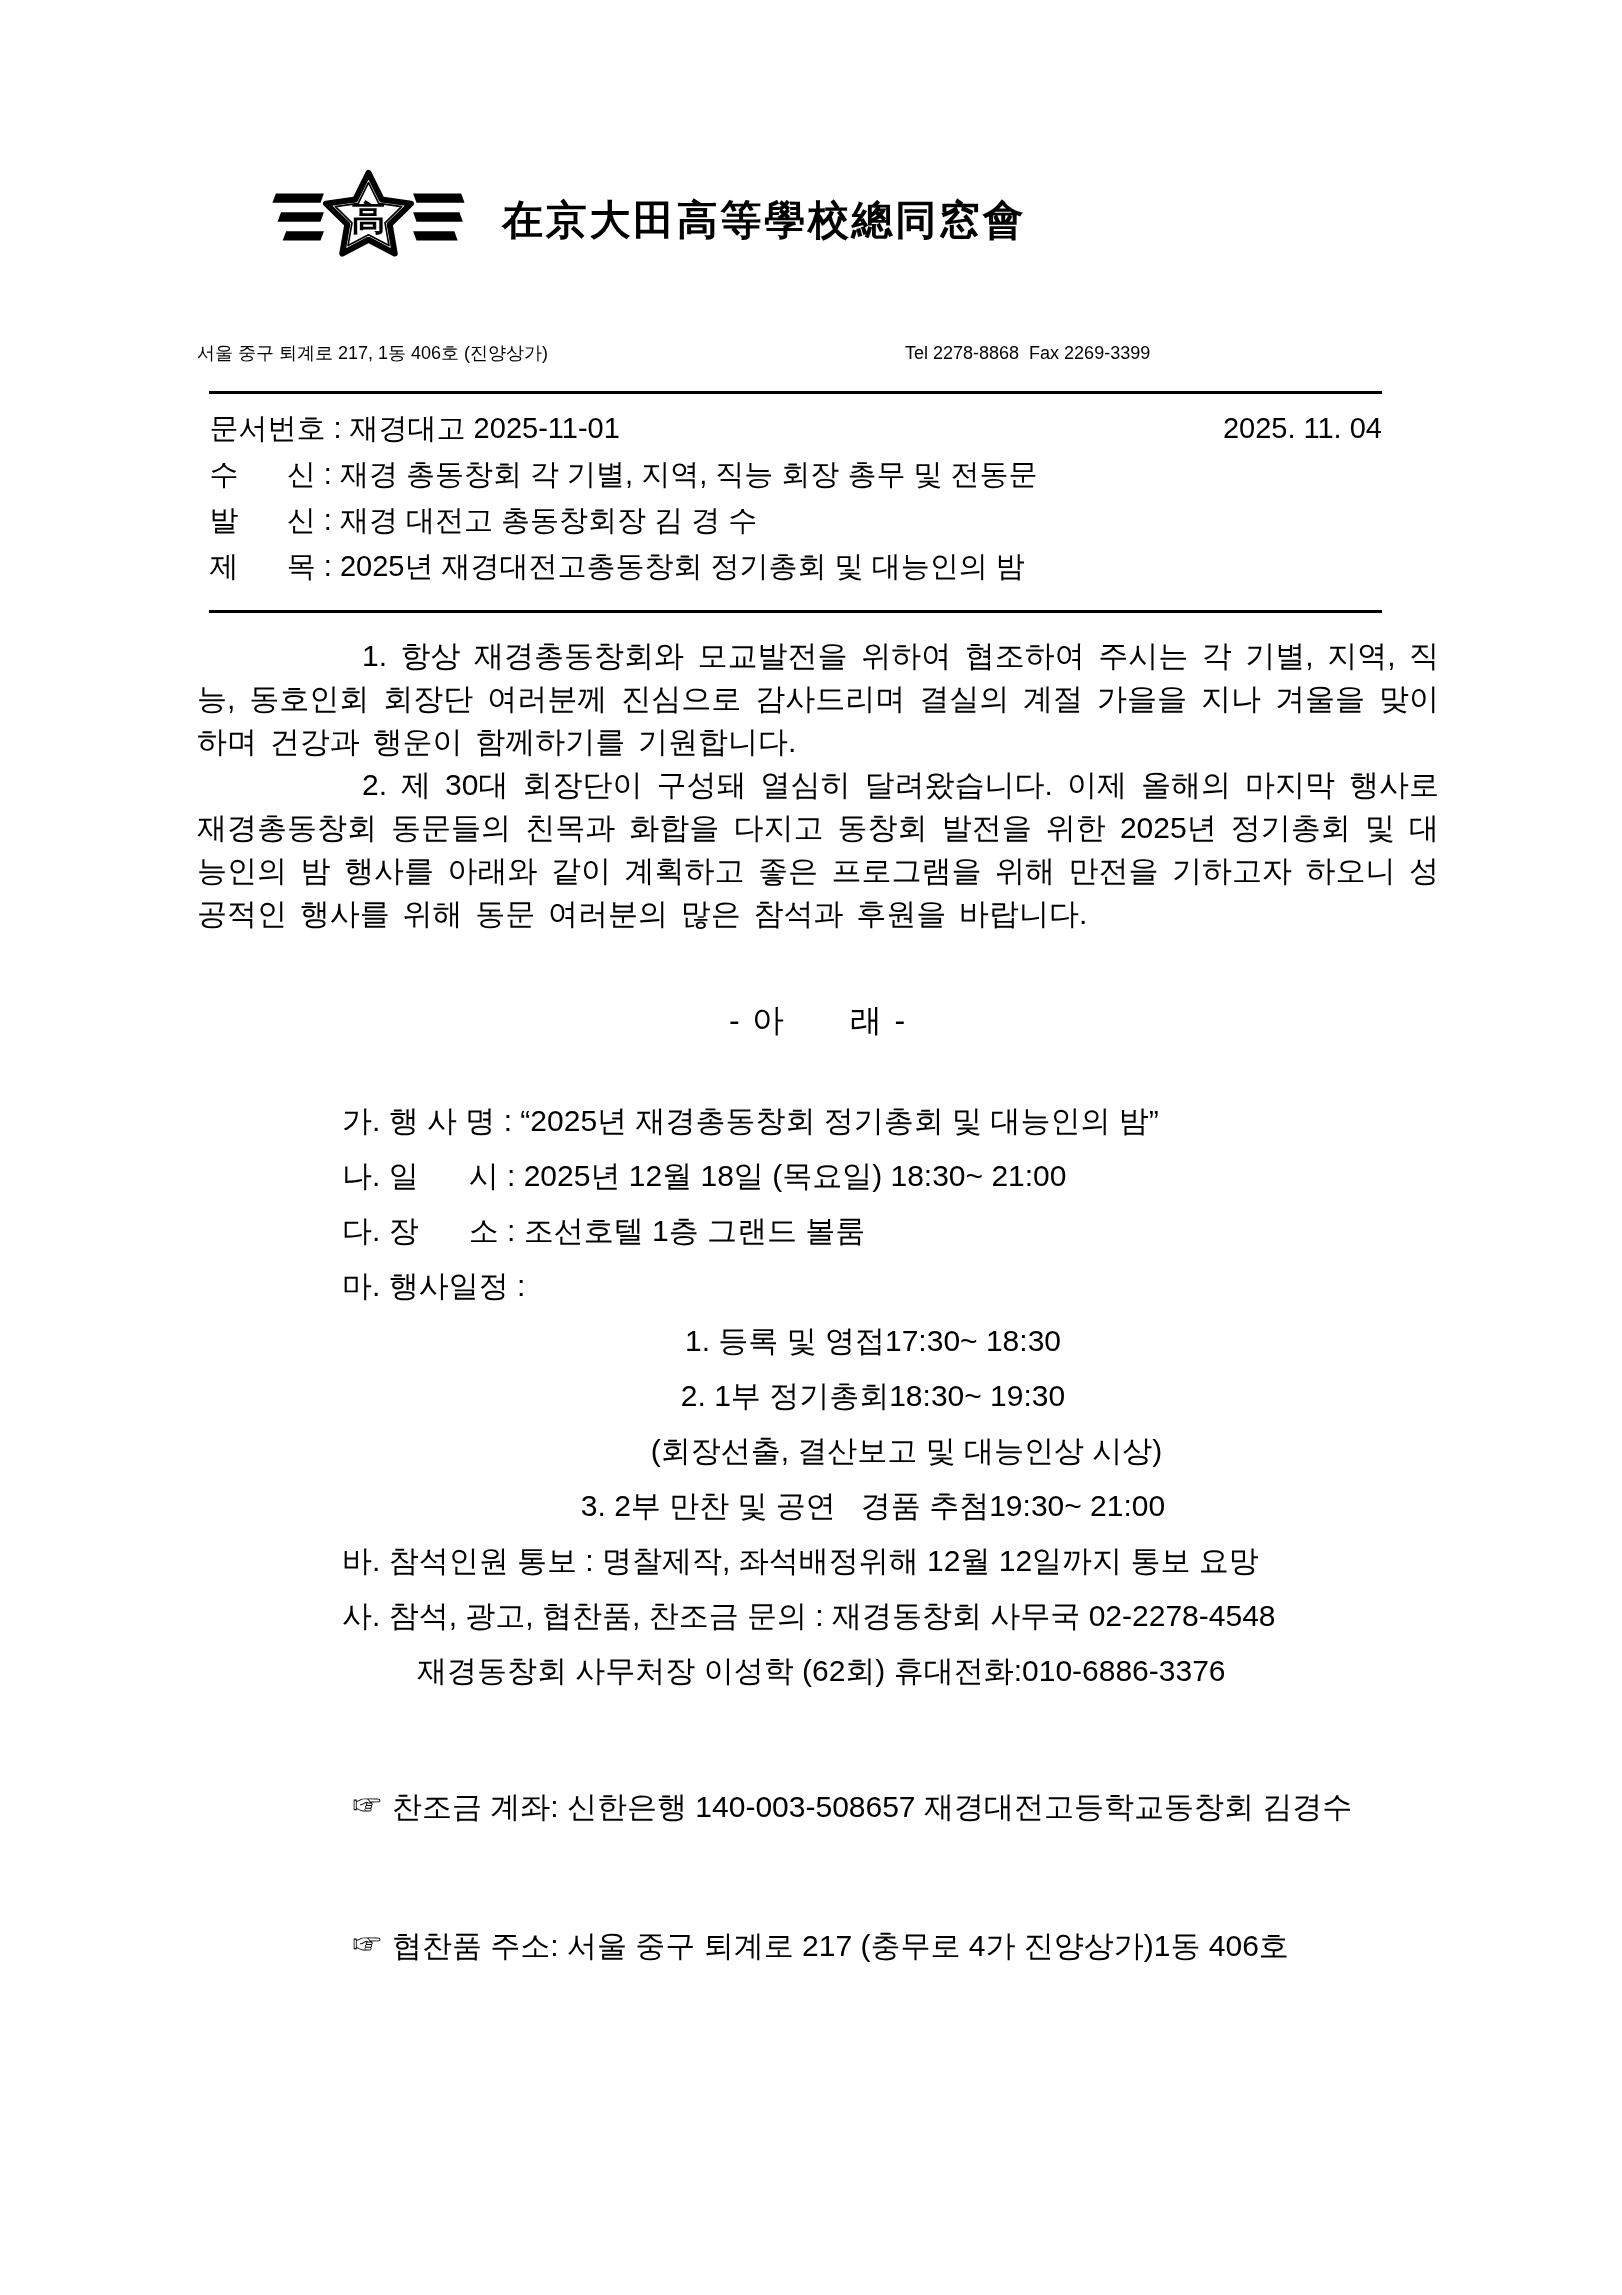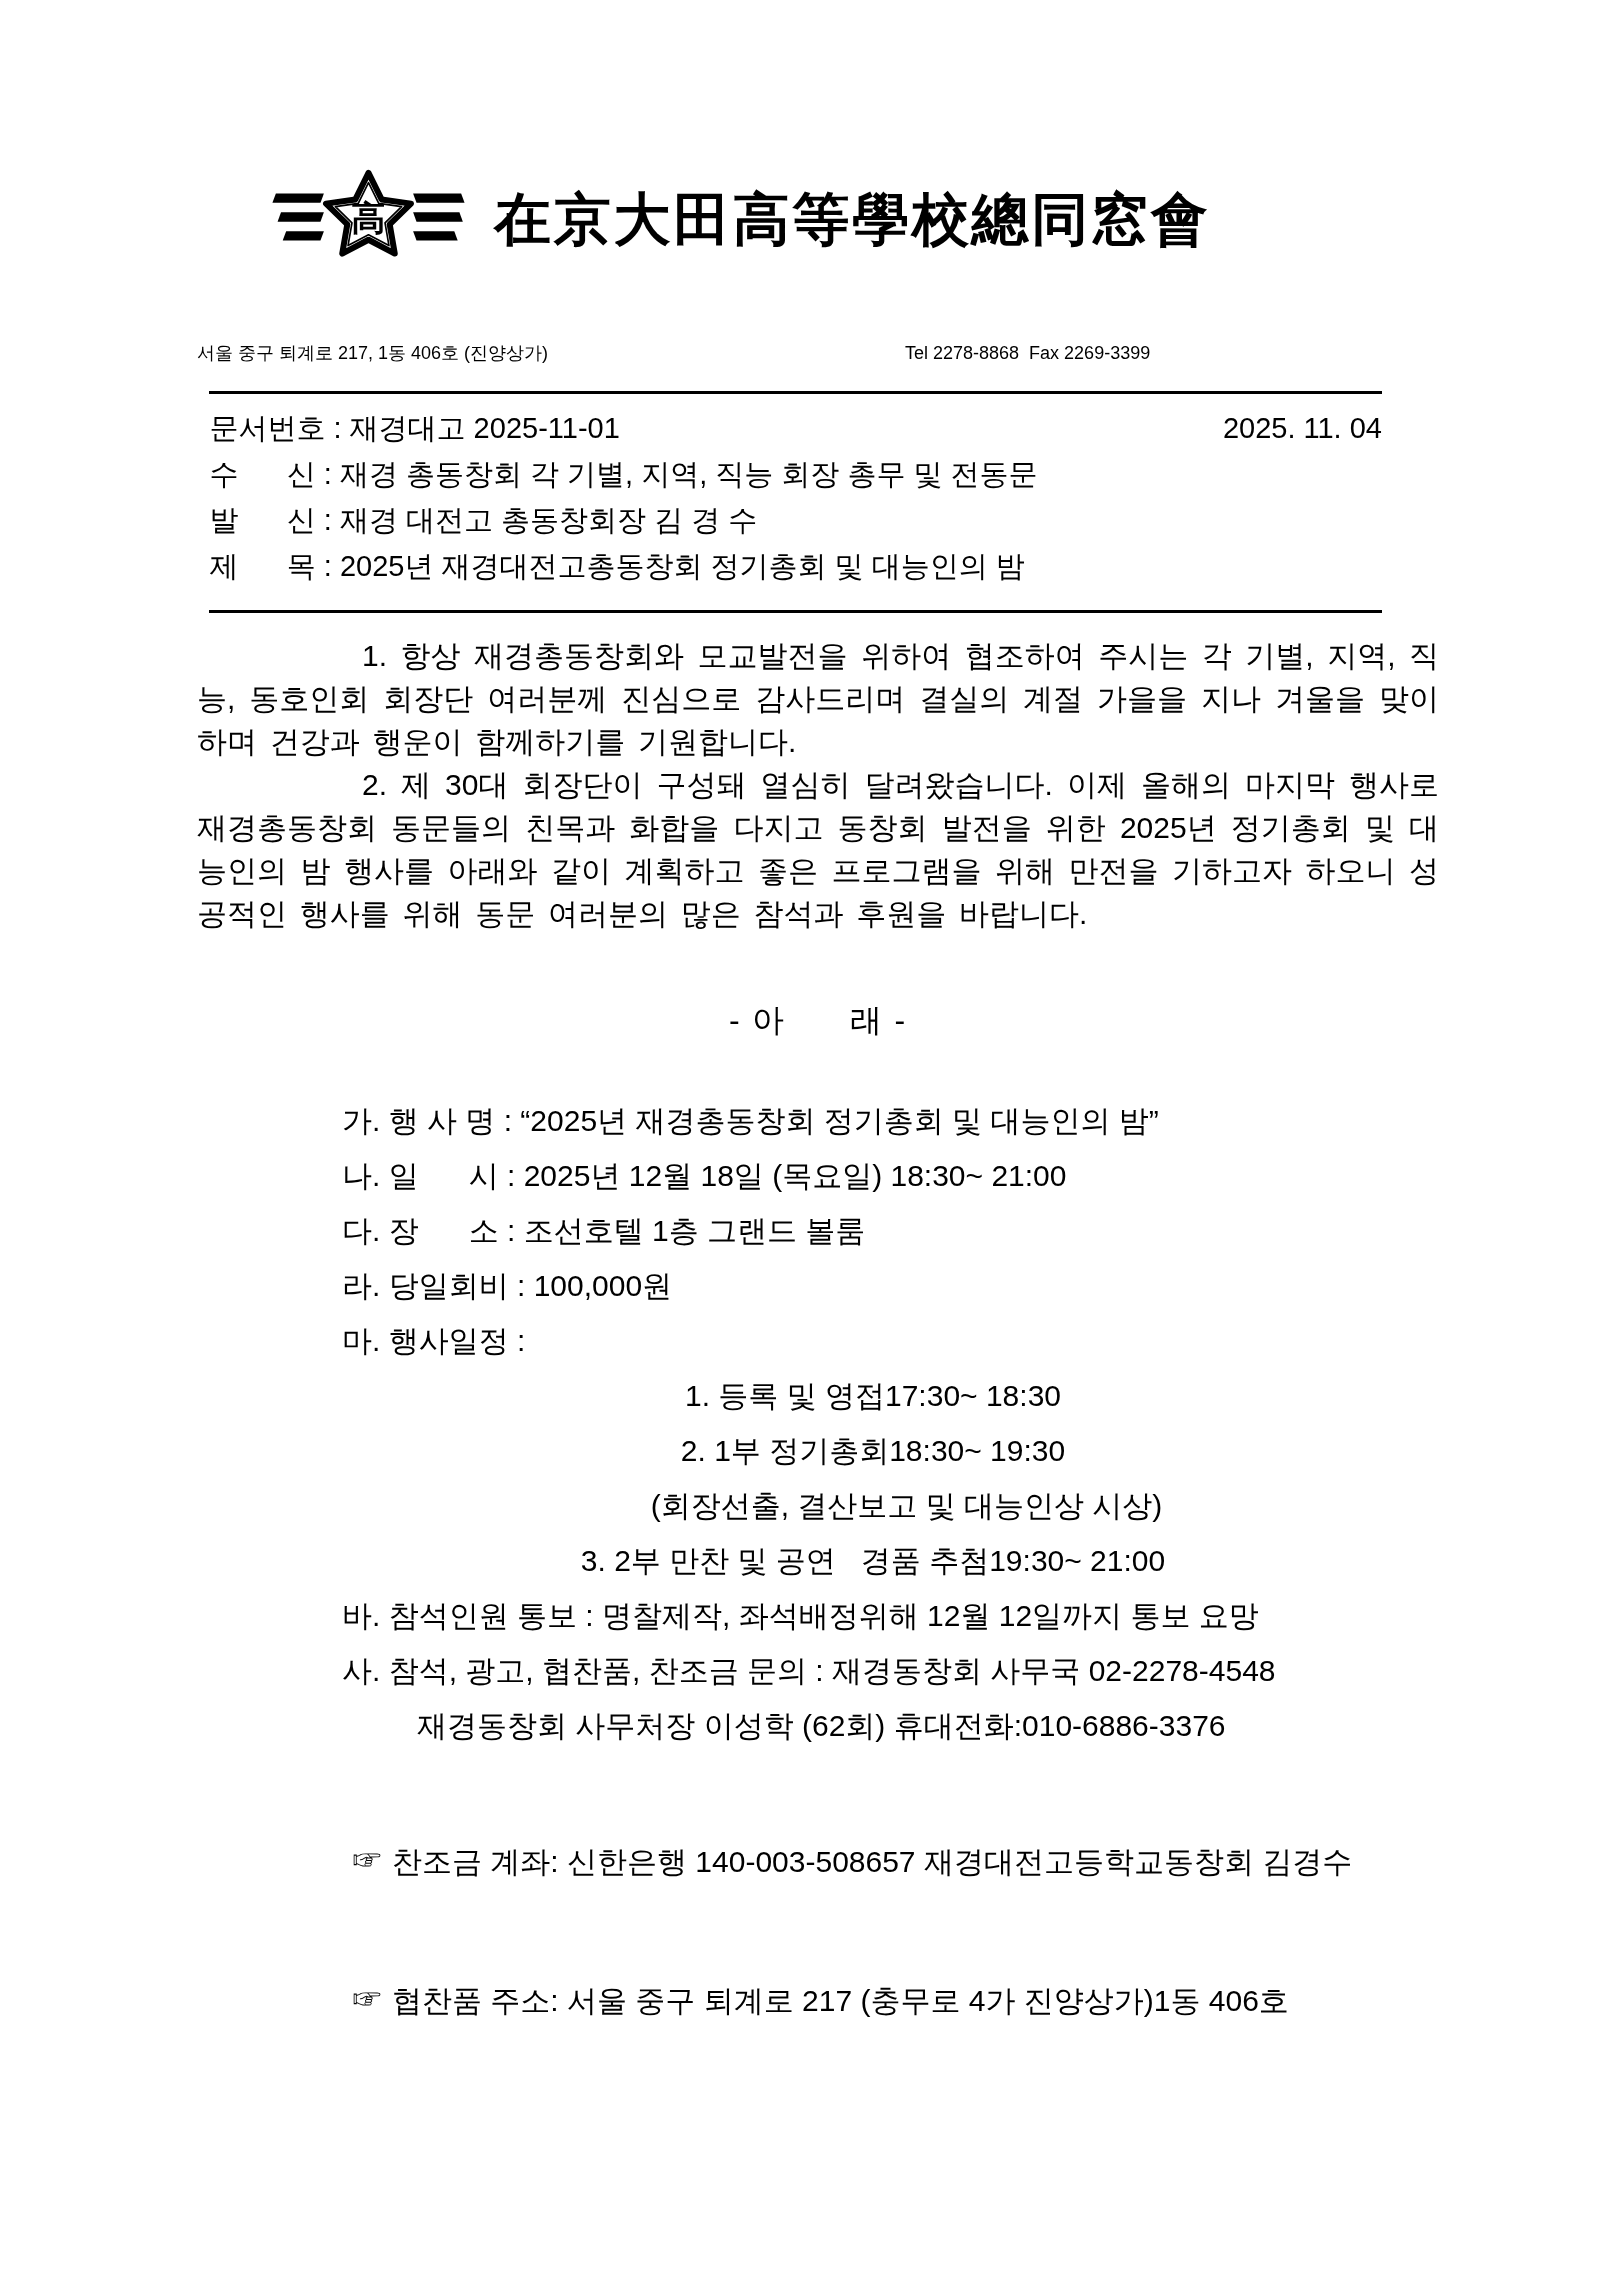--- a/index.html
+++ b/index.html
@@ -9,22 +9,22 @@
     background:#ffffff; color:#000;
     font-family:"Liberation Sans", sans-serif;
     overflow:hidden;
   }
   .content { padding:149px 184px 0 197px; }
 
   
   .letterhead { display:flex; align-items:center; gap:14px; margin-left:60px; height:142px; }
   .emblem { width:223px; height:112px; flex:0 0 auto; }
   .org-title {
-    margin:0; font-family:"DejaVu Serif", serif;
-    font-size:57px; font-weight:600; letter-spacing:2.7px; white-space:nowrap;
+    margin:8px; font-family:"DejaVu Serif", serif;
+    font-size:41px; font-weight:600; letter-spacing:2.7px; white-space:nowrap;
   }
 
   
   .contact { margin-top:41px; font-size:18px; line-height:43px; }
   .contact-row { display:flex; white-space:pre-wrap; }
   .c-left { width:708px; }
   .c-right { }
   .c-right.indent { padding-left:30px; }
   .homepage-link { color:#0000cc; text-decoration:underline; }
 
@@ -112,21 +112,20 @@
       <p>1. 항상 재경총동창회와 모교발전을 위하여 협조하여 주시는 각 기별, 지역, 직능, 동호인회 회장단 여러분께 진심으로 감사드리며 결실의 계절 가을을 지나 겨울을 맞이하며 건강과 행운이 함께하기를 기원합니다.</p>
       <p>2. 제 30대 회장단이 구성돼 열심히 달려왔습니다. 이제 올해의 마지막 행사로 재경총동창회 동문들의 친목과 화합을 다지고 동창회 발전을 위한 2025년 정기총회 및 대능인의 밤 행사를 아래와 같이 계획하고 좋은 프로그램을 위해 만전을 기하고자 하오니 성공적인 행사를 위해 동문 여러분의 많은 참석과 후원을 바랍니다.</p>
     </div>
 
     <div class="divider">- 아      래 -</div>
 
     <div class="annex">
       <div class="annex-line">가. 행 사 명 : “2025년 재경총동창회 정기총회 및 대능인의 밤”</div>
       <div class="annex-line">나. 일      시 : 2025년 12월 18일 (목요일) 18:30~ 21:00</div>
       <div class="annex-line">다. 장      소 : 조선호텔 1층 그랜드 볼룸</div>
-      <div class="annex-line">라. 당일회비 : 100,000원</div>
       <div class="annex-line">마. 행사일정 :</div>
 
       <div class="sched-row">
         <span class="sched-name">1. 등록 및 영접</span>
         <span class="sched-time">17:30~ 18:30</span>
       </div>
       <div class="sched-row">
         <span class="sched-name">2. 1부 정기총회</span>
         <span class="sched-time">18:30~ 19:30</span>
       </div>

